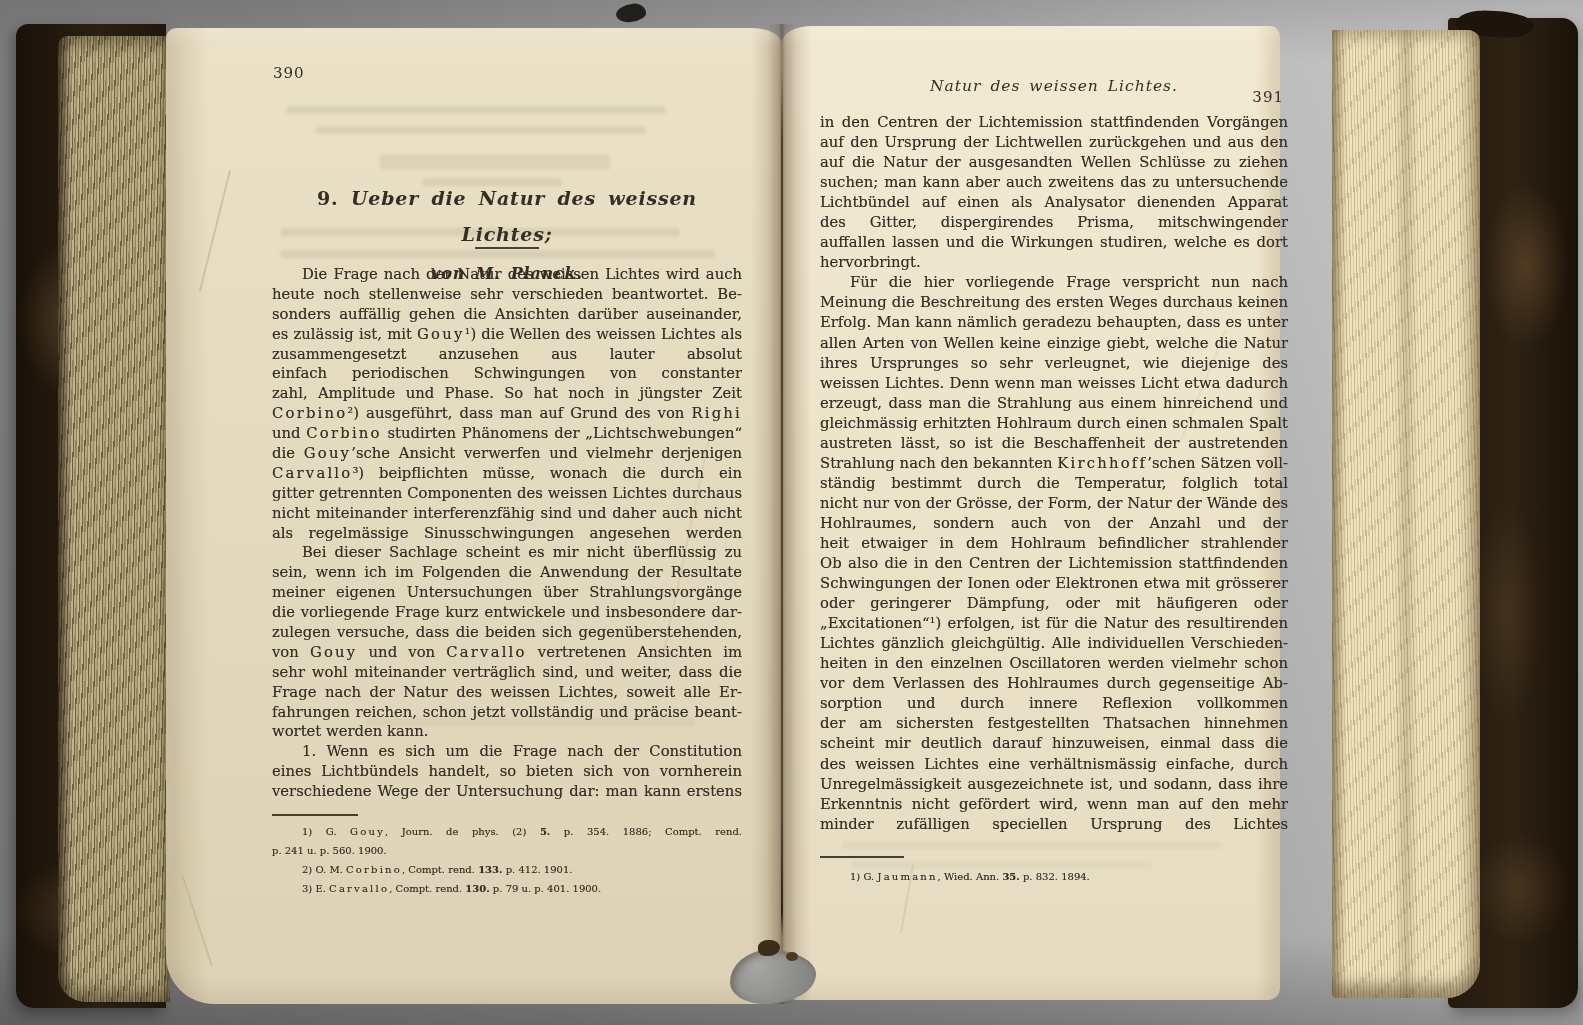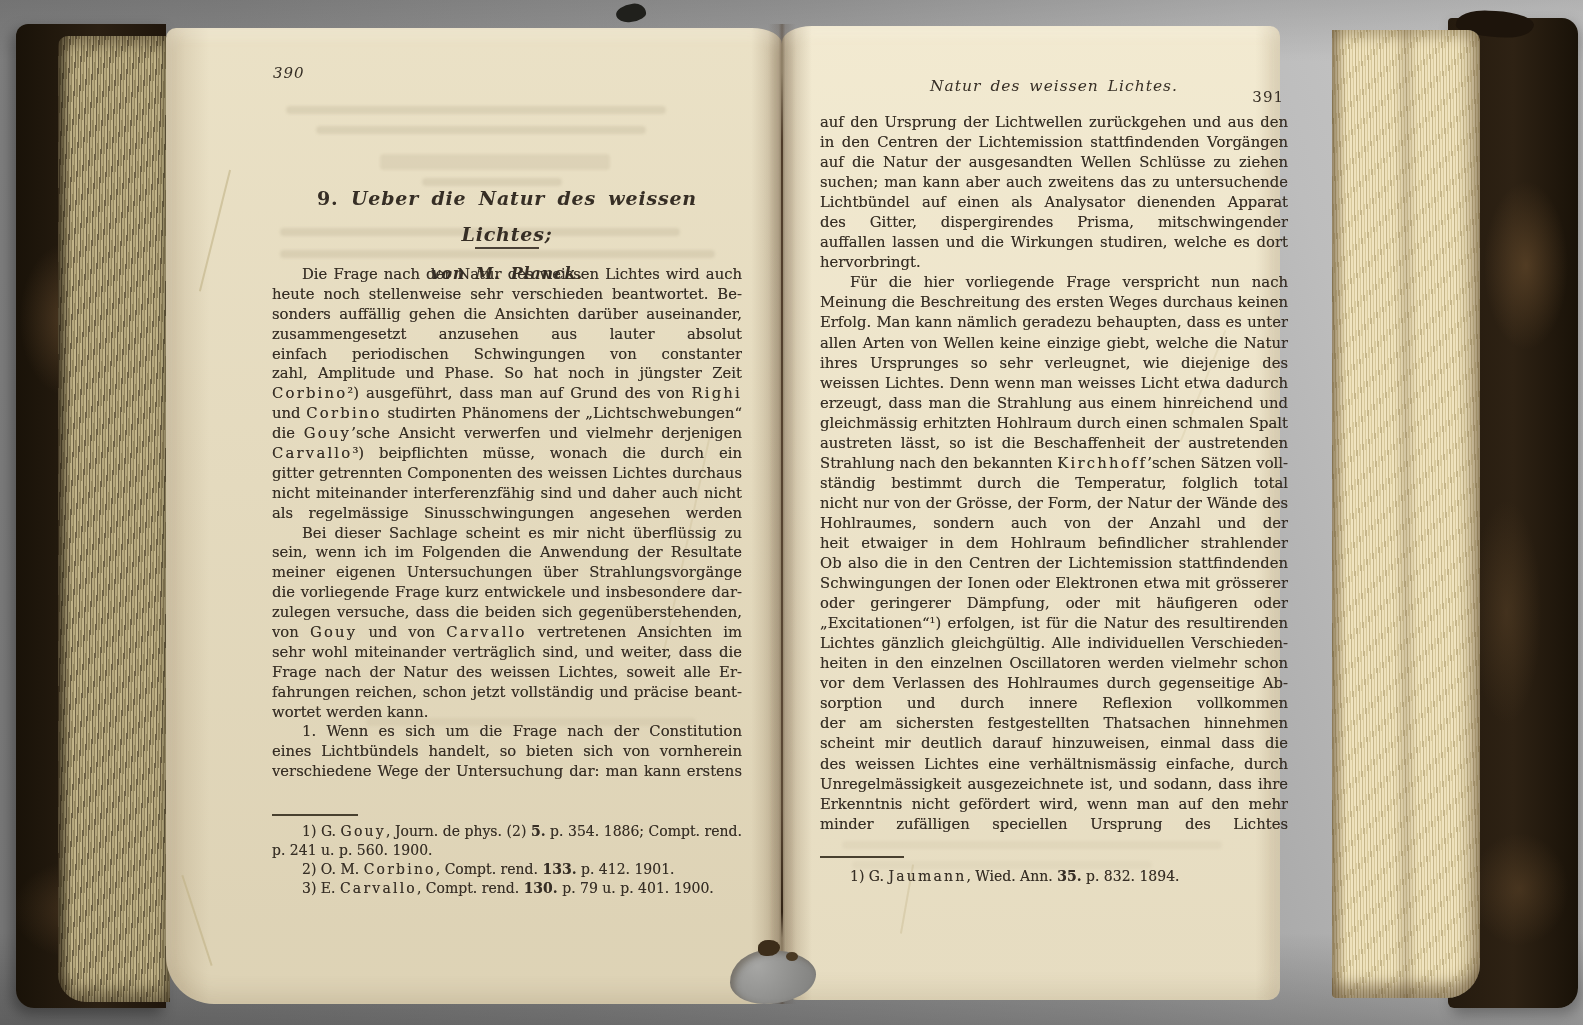--- a/index.html
+++ b/index.html
@@ -80,42 +80,42 @@
     background:#3c2d1a;border-radius:50% 50% 60% 40%;}
   .tear::after{content:"";position:absolute;left:56px;top:2px;width:12px;height:9px;
     background:#4a3a24;border-radius:50%;}
 
   
   .ghost{position:absolute;background:rgba(125,111,78,.13);filter:blur(1.6px);border-radius:4px;pointer-events:none;}
   .scratch{position:absolute;width:1.5px;background:rgba(190,175,130,.55);pointer-events:none;}
 
   
   .pageno{position:absolute;font-size:15px;letter-spacing:1px;}
-  .pn-left{left:107px;top:36px;font-style:italic;}
+  .pn-left{left:107px;top:36px;}
   .heading{position:absolute;left:106px;top:152px;width:470px;text-align:center;
     font-weight:bold;line-height:36px;}
   .h-line1{font-size:19px;letter-spacing:.8px;word-spacing:5px;}
   .h-tit{font-style:italic;}
   .h-line2{font-size:16px;margin-top:4px;letter-spacing:.8px;word-spacing:4px;}
   .title-rule{position:absolute;left:309px;top:219px;width:64px;height:2px;background:#4a4136;}
 
   .body{position:absolute;width:470px;font-size:14.8px;
     text-shadow:0 0 .4px rgba(54,46,37,.55);}
   .body-left{left:106px;top:236px;--lh:19.9px;}
   .body-right{left:38px;top:86px;width:468px;--lh:20.05px;}
   .ln{height:var(--lh);line-height:var(--lh);overflow:hidden;
     text-align:justify;text-align-last:justify;}
   .ln.ind{text-indent:30px;}
   .ln.nj{text-align:left;text-align-last:auto;}
   .sp{letter-spacing:2.2px;}
 
   .fn-rule{position:absolute;height:1.5px;background:#48402f;}
   .fn-rule-left{left:106px;top:786px;width:86px;}
   .fn-rule-right{left:38px;top:830px;width:84px;}
-  .footnotes{position:absolute;width:470px;font-size:14px;
+  .footnotes{position:absolute;width:470px;font-size:10px;
     text-shadow:0 0 .4px rgba(54,46,37,.5);}
   .fn-left{left:106px;top:794px;}
   .fn-right{left:38px;top:841px;width:468px;}
   .fnln{height:19px;line-height:19px;overflow:hidden;}
   .fnln.ind{text-indent:30px;}
   .fnln.j{text-align:justify;text-align-last:justify;}
 
   .runhead-row{position:absolute;left:38px;top:50px;width:468px;text-align:center;}
   .runhead{display:inline-block;font-style:italic;font-size:15.5px;letter-spacing:1px;word-spacing:3px;}
   .pn-right{position:absolute;right:4px;top:12px;}
@@ -148,20 +148,21 @@
     <div class="heading">
       <div class="h-line1"><span class="h-num">9.</span> <span class="h-tit">Ueber die Natur des weissen Lichtes;</span></div>
       <div class="h-line2 h-tit">von M. Planck.</div>
     </div>
     <div class="title-rule"></div>
 
     <div class="body body-left">
         <div class="ln ind">Die Frage nach der Natur des weissen Lichtes wird auch</div>
         <div class="ln">heute noch stellenweise sehr verschieden beantwortet. Be-</div>
         <div class="ln">sonders auffällig gehen die Ansichten darüber auseinander, ob</div>
+        <div class="ln">es zulässig ist, mit <span class="sp">Gouy</span>¹) die Wellen des weissen Lichtes als</div>
         <div class="ln">zusammengesetzt anzusehen aus lauter absolut regelmässigen,</div>
         <div class="ln">einfach periodischen Schwingungen von constanter Schwingungs-</div>
         <div class="ln">zahl, Amplitude und Phase. So hat noch in jüngster Zeit</div>
         <div class="ln"><span class="sp">Corbino</span>²) ausgeführt, dass man auf Grund des von <span class="sp">Righi</span></div>
         <div class="ln">und <span class="sp">Corbino</span> studirten Phänomens der „Lichtschwebungen“</div>
         <div class="ln">die <span class="sp">Gouy</span>’sche Ansicht verwerfen und vielmehr derjenigen von</div>
         <div class="ln"><span class="sp">Carvallo</span>³) beipflichten müsse, wonach die durch ein Beugungs-</div>
         <div class="ln">gitter getrennten Componenten des weissen Lichtes durchaus</div>
         <div class="ln">nicht miteinander interferenzfähig sind und daher auch nicht</div>
         <div class="ln">als regelmässige Sinusschwingungen angesehen werden können.</div>
@@ -194,22 +195,22 @@
     <div class="ghost" style="left:70px;top:835px;width:300px;height:8px;opacity:.4;"></div>
     <div class="scratch" style="left:124px;top:838px;height:70px;transform:rotate(10deg);opacity:.6;"></div>
     <div class="scratch" style="left:420px;top:300px;height:120px;transform:rotate(22deg);opacity:.35;"></div>
 
     <div class="runhead-row">
       <div class="runhead">Natur des weissen Lichtes.</div>
       <div class="pageno pn-right">391</div>
     </div>
 
     <div class="body body-right">
+        <div class="ln">in den Centren der Lichtemission stattfindenden Vorgängen</div>
         <div class="ln">auf den Ursprung der Lichtwellen zurückgehen und aus den</div>
-        <div class="ln">in den Centren der Lichtemission stattfindenden Vorgängen</div>
         <div class="ln">auf die Natur der ausgesandten Wellen Schlüsse zu ziehen</div>
         <div class="ln">suchen; man kann aber auch zweitens das zu untersuchende</div>
         <div class="ln">Lichtbündel auf einen als Analysator dienenden Apparat (beugen-</div>
         <div class="ln">des Gitter, dispergirendes Prisma, mitschwingender Resonator)</div>
         <div class="ln">auffallen lassen und die Wirkungen studiren, welche es dort</div>
         <div class="ln nj">hervorbringt.</div>
         <div class="ln ind">Für die hier vorliegende Frage verspricht nun nach meiner</div>
         <div class="ln">Meinung die Beschreitung des ersten Weges durchaus keinen</div>
         <div class="ln">Erfolg. Man kann nämlich geradezu behaupten, dass es unter</div>
         <div class="ln">allen Arten von Wellen keine einzige giebt, welche die Natur</div>

